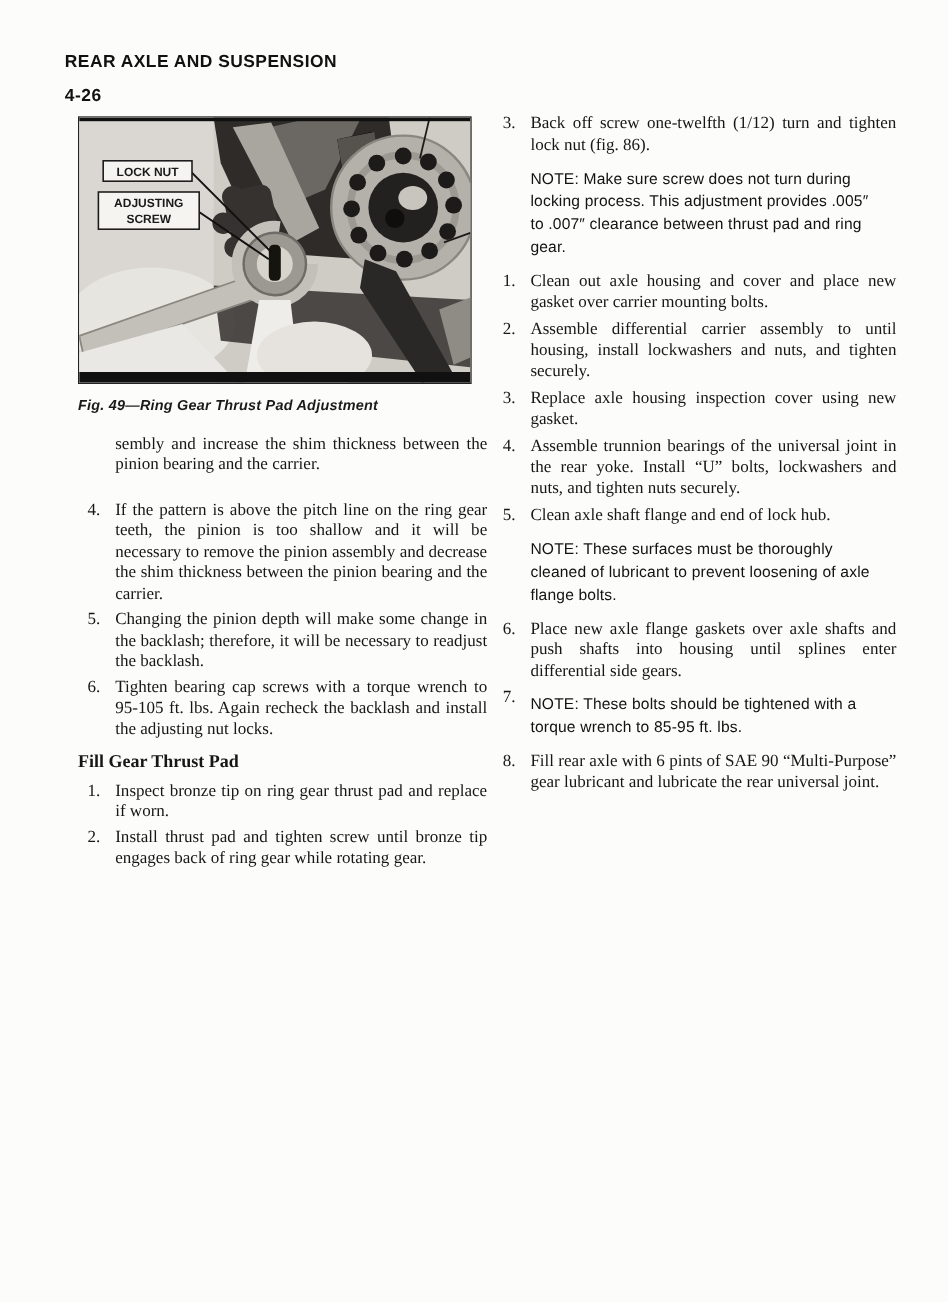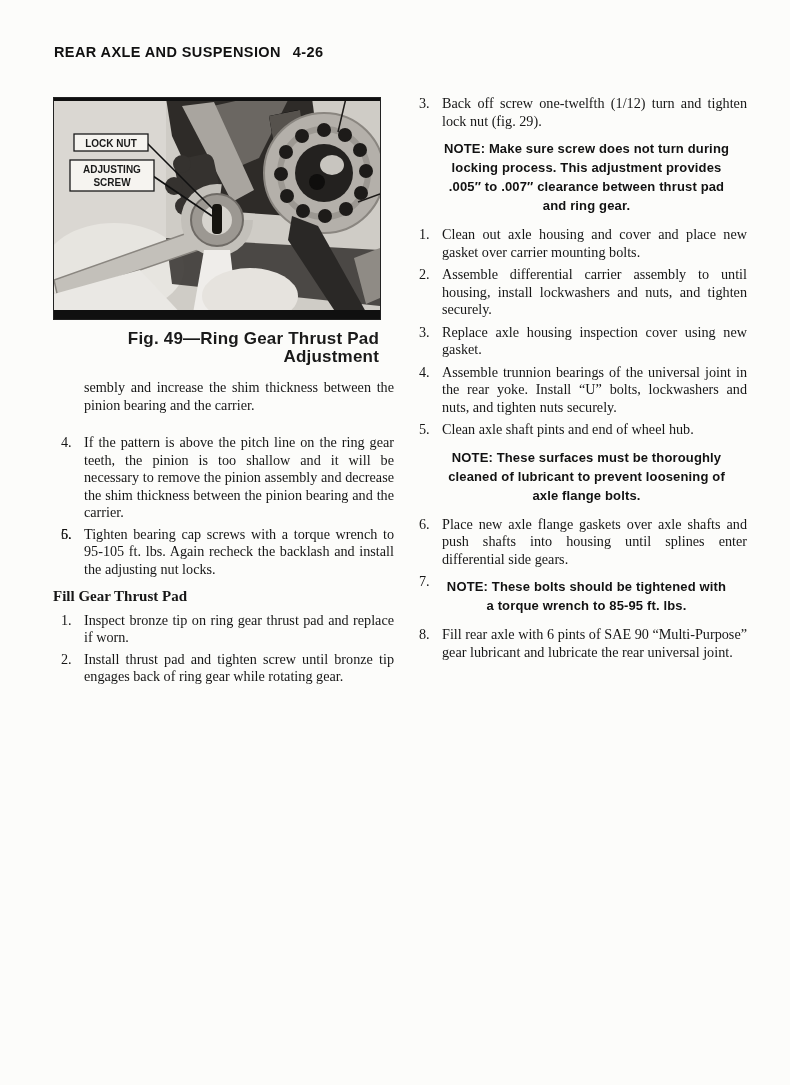--- a/index.html
+++ b/index.html
@@ -11,46 +11,47 @@
     position:relative;
     -webkit-font-smoothing:antialiased;
   }
   .page{position:absolute;inset:0;background:#fcfcfa;}
   .header{
     position:absolute;left:54px;top:44px;
     font-family:"Liberation Sans", sans-serif;
     font-weight:700;font-size:14.5px;letter-spacing:.4px;
     display:flex;gap:12px;align-items:baseline;
     color:#111;
+    flex-direction:column;
   }
   .col{position:absolute;font-size:14.2px;line-height:17.5px;}
-  .col-left{left:53px;top:97px;width:341px;}
+  .col-left{left:65px;top:97px;width:341px;}
   .col-right{left:411px;top:95px;width:336px;}
   .figure{width:326px;}
   .figure svg{display:block;border:1px solid #222;background:#cfccc6;}
   .figure svg text{
     font-family:"Liberation Sans", sans-serif;
     font-weight:700;fill:#1a1a1a;
   }
   .caption{
     font-family:"Liberation Sans", sans-serif;
-    font-weight:700;font-size:17px;letter-spacing:.2px;
-    text-align:right;width:326px;margin-top:10px;color:#1a1a1a;
+    font-weight:700;font-size:12px;letter-spacing:.2px;
+    text-align:left;width:326px;margin-top:10px;color:#1a1a1a;font-style:italic;
   }
   .body-start{margin-top:14px;}
   .item{position:relative;padding-left:31px;text-align:justify;margin-bottom:4px;}
   .item .num{position:absolute;left:8px;top:0;}
   .cont{padding-left:31px;text-align:justify;margin-bottom:20px;}
   .sec-heading{
     font-weight:700;font-size:15px;margin:10px 0 6px 0;
   }
   .note{
     font-family:"Liberation Sans", sans-serif;
-    font-weight:700;font-size:13px;line-height:19px;
-    margin:9px 16px 11px 31px;text-align:center;color:#121212;
+    font-weight:400;font-size:13px;line-height:19px;
+    margin:9px 16px 11px 31px;text-align:left;color:#121212;
     letter-spacing:.15px;
   }
   .col-right .item{margin-bottom:5px;}
 </style>
 </head>
 <body>
 
 <div class="page">
 
   <div class="header">
@@ -143,20 +144,21 @@
     </div>
 
     <div class="cont body-start">sembly and increase the shim thickness between the pinion bearing and the carrier.</div>
 
     <div class="item">
       <span class="num">4.</span>
       <span>If the pattern is above the pitch line on the ring gear teeth, the pinion is too shallow and it will be necessary to remove the pinion assembly and decrease the shim thickness between the pinion bearing and the carrier.</span>
     </div>
     <div class="item">
       <span class="num">5.</span>
+      <span>Changing the pinion depth will make some change in the backlash; therefore, it will be necessary to readjust the backlash.</span>
     </div>
     <div class="item">
       <span class="num">6.</span>
       <span>Tighten bearing cap screws with a torque wrench to 95-105 ft. lbs. Again recheck the backlash and install the adjusting nut locks.</span>
     </div>
 
     <div class="sec-heading">Fill Gear Thrust Pad</div>
 
     <div class="item">
       <span class="num">1.</span>
@@ -165,21 +167,21 @@
     <div class="item">
       <span class="num">2.</span>
       <span>Install thrust pad and tighten screw until bronze tip engages back of ring gear while rotating gear.</span>
     </div>
   </div>
 
   <div class="col col-right">
 
     <div class="item">
       <span class="num">3.</span>
-      <span>Back off screw one-twelfth (1/12) turn and tighten lock nut (fig. 29).</span>
+      <span>Back off screw one-twelfth (1/12) turn and tighten lock nut (fig. 86).</span>
     </div>
 
     <div class="note">NOTE: Make sure screw does not turn during locking process. This adjustment provides .005″ to .007″ clearance between thrust pad and ring gear.</div>
 
 
     <div class="item">
       <span class="num">1.</span>
       <span>Clean out axle housing and cover and place new gasket over carrier mounting bolts.</span>
     </div>
     <div class="item">
@@ -189,21 +191,21 @@
     <div class="item">
       <span class="num">3.</span>
       <span>Replace axle housing inspection cover using new gasket.</span>
     </div>
     <div class="item">
       <span class="num">4.</span>
       <span>Assemble trunnion bearings of the universal joint in the rear yoke. Install “U” bolts, lockwashers and nuts, and tighten nuts securely.</span>
     </div>
     <div class="item">
       <span class="num">5.</span>
-      <span>Clean axle shaft pints and end of wheel hub.</span>
+      <span>Clean axle shaft flange and end of lock hub.</span>
     </div>
 
     <div class="note">NOTE: These surfaces must be thoroughly cleaned of lubricant to prevent loosening of axle flange bolts.</div>
 
     <div class="item">
       <span class="num">6.</span>
       <span>Place new axle flange gaskets over axle shafts and push shafts into housing until splines enter differential side gears.</span>
     </div>
     <div class="item">
       <span class="num">7.</span>

